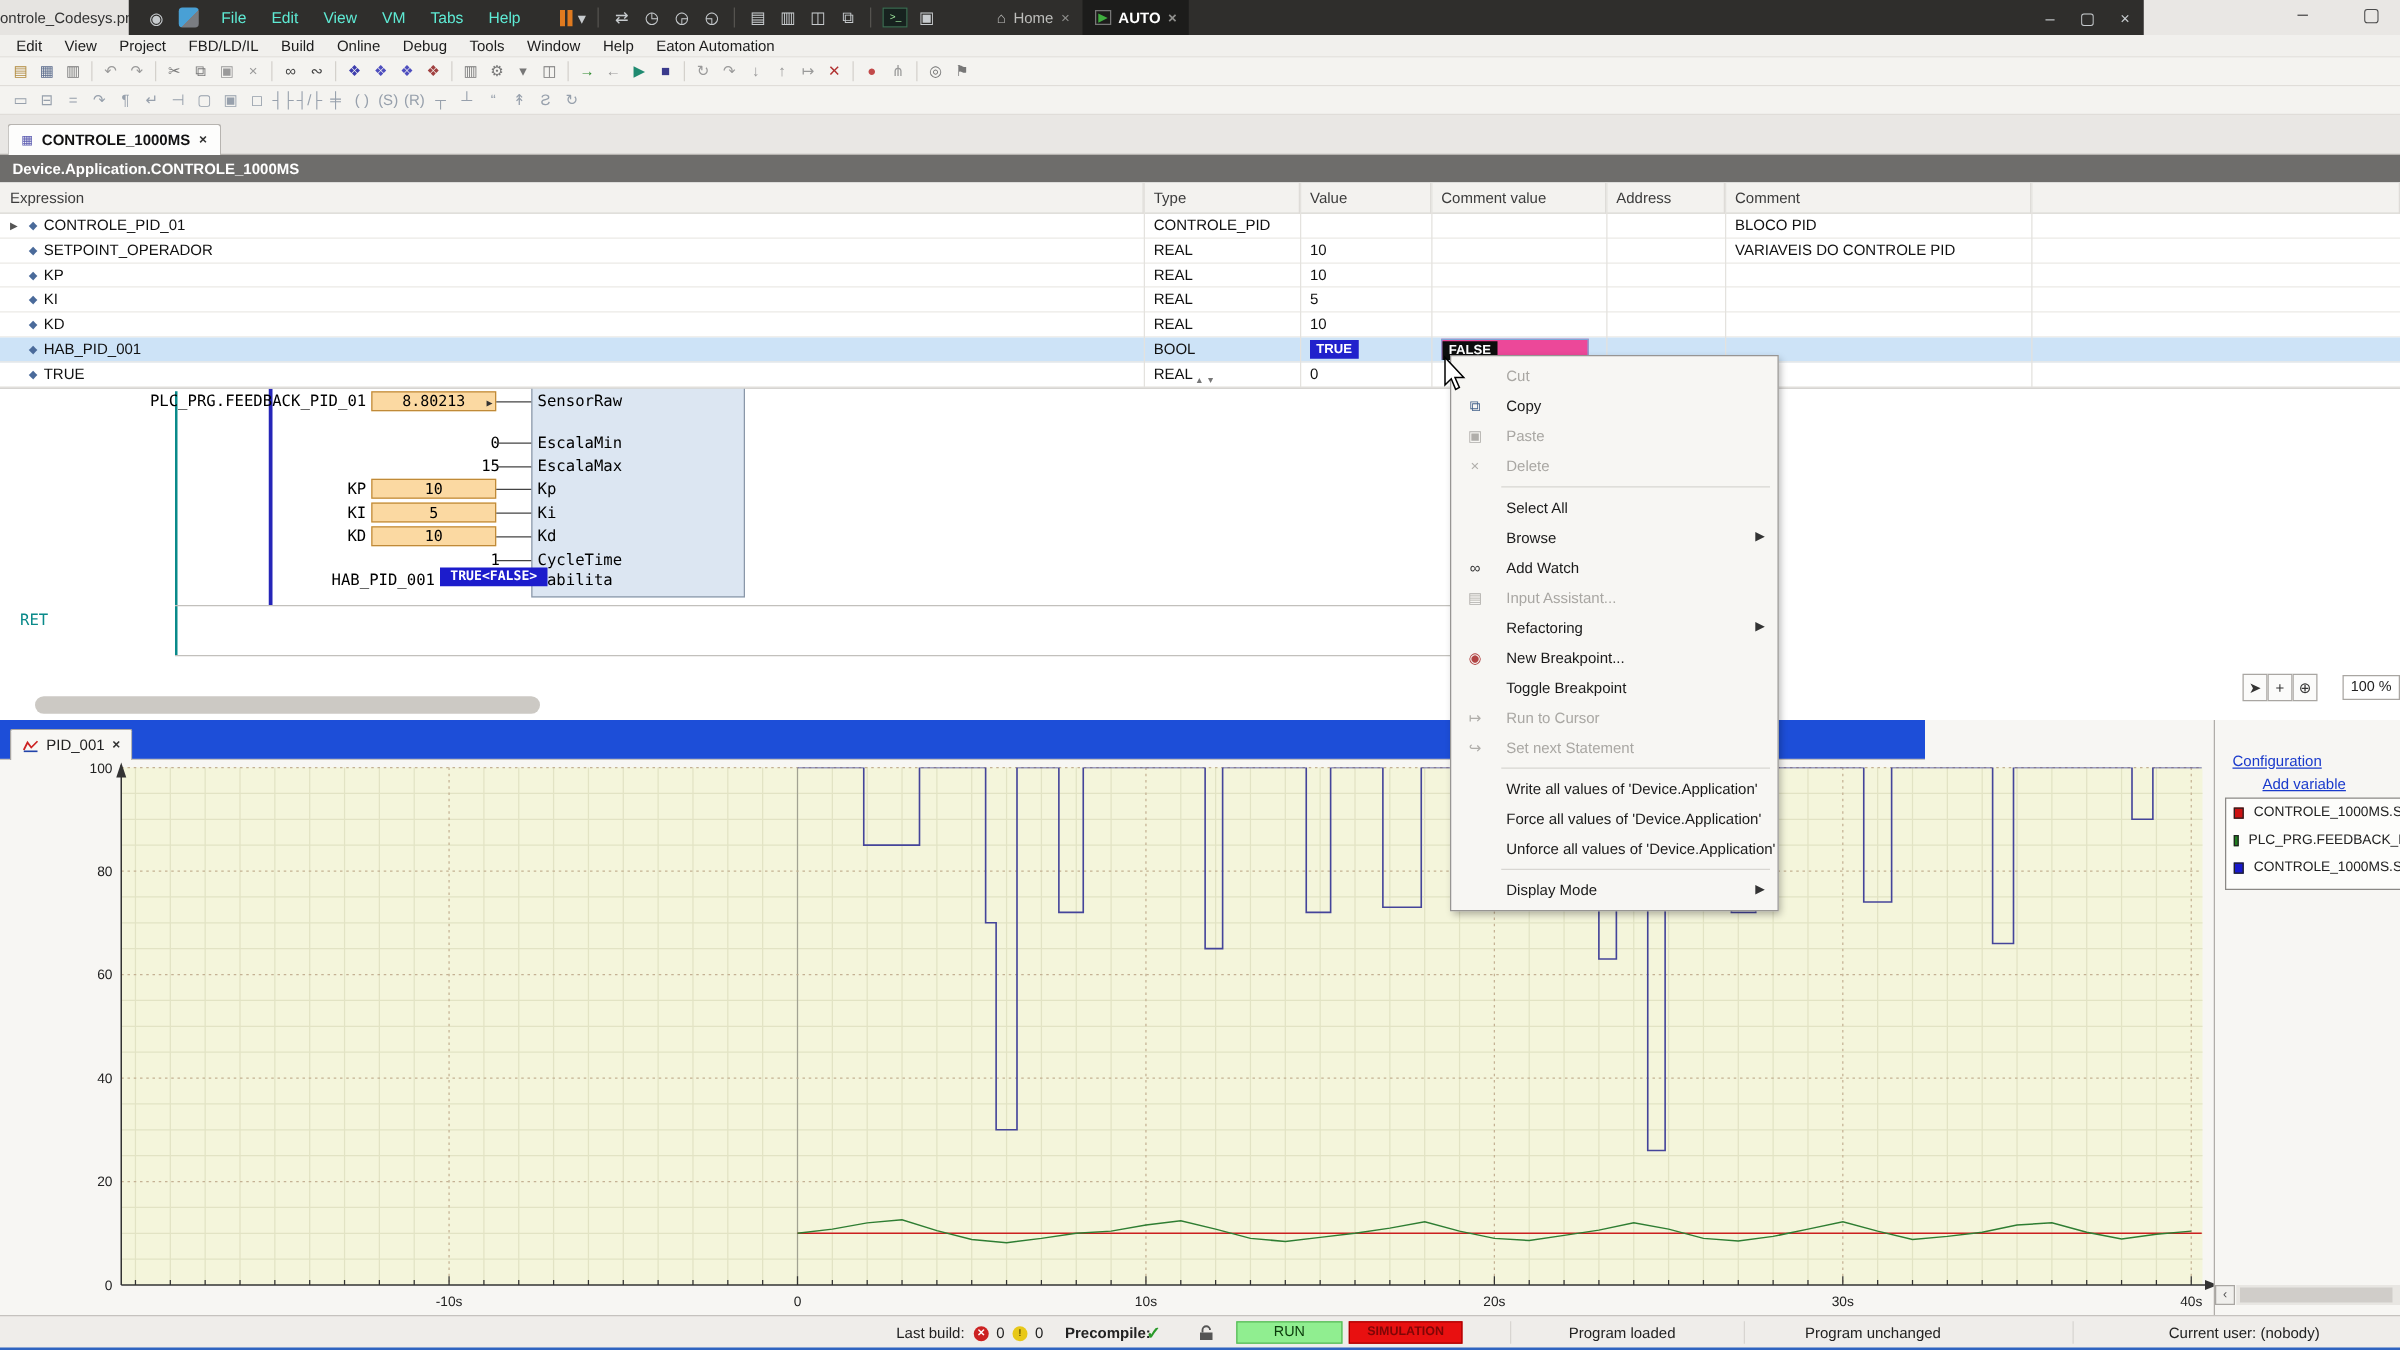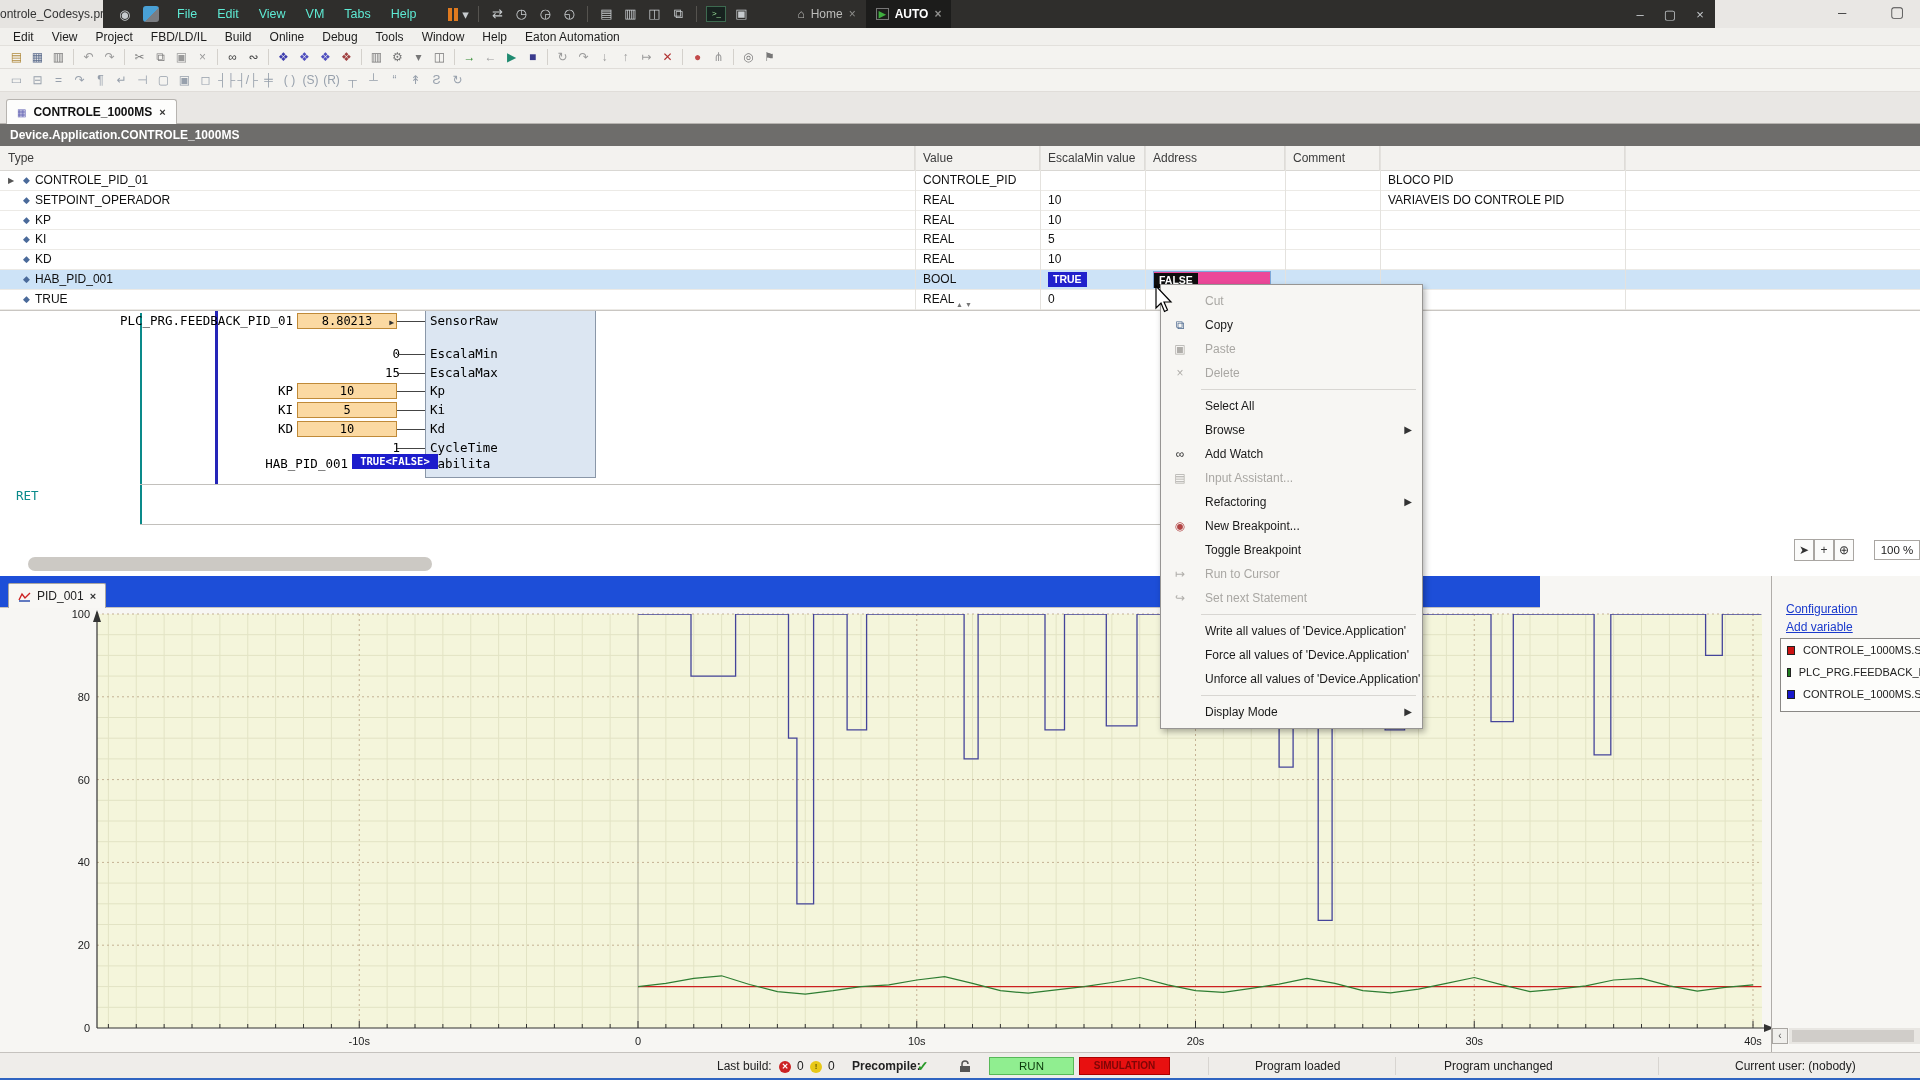--- a/index.html
+++ b/index.html
@@ -286,23 +286,24 @@
   <div id="doc-tab">
     <span style="color:#5b5bb0;font-size:10px;">▦</span>
     <span class="lbl">CONTROLE_1000MS</span>
     <span class="x">×</span>
   </div>
 </div>
 <div id="breadcrumb">Device.Application.CONTROLE_1000MS</div>
 
 <div id="watch">
   <div id="wt-header" class="wt-grid">
+      <div>Expression</div>
       <div>Type</div>
       <div>Value</div>
-      <div>EscalaMin value</div>
+      <div>Comment value</div>
       <div>Address</div>
       <div>Comment</div>
       <div></div>
     </div>
   <div id="wt-body">
       <div class="wt-grid wt-row">
         <div class="wt-expr">
           <span class="wt-expand">▶</span>
           <span class="wt-diamond">◆</span>
           <span>CONTROLE_PID_01</span>
@@ -623,21 +624,21 @@
       </clipPath>
       <g clip-path="url(#pc)">
         <polyline points="638.0,378.6 1761.4,378.6" fill="none" stroke="#cc2020" stroke-width="1.2"></polyline>
         <polyline points="638.0,378.6 665.9,375.3 693.8,370.3 721.6,367.8 749.5,376.5 777.4,383.6 805.3,386.1 833.1,382.7 861.0,378.6 888.9,376.9 916.8,372.0 944.6,368.7 972.5,375.3 1000.4,382.7 1028.3,385.2 1056.1,381.9 1084.0,378.6 1111.9,374.5 1139.8,369.5 1167.6,376.9 1195.5,382.7 1223.4,384.4 1251.3,380.3 1279.1,376.1 1307.0,370.3 1334.9,375.3 1362.8,382.7 1390.6,384.8 1418.5,381.1 1446.4,375.3 1474.3,369.5 1502.1,376.9 1530.0,383.6 1557.9,381.1 1585.8,377.8 1613.6,372.0 1641.5,370.3 1669.4,377.8 1697.3,383.2 1725.1,379.4 1753.0,376.9" fill="none" stroke="#2e7d32" stroke-width="1.2"></polyline>
         <polyline points="638.0,6.0 691.0,6.0 691.0,68.1 735.6,68.1 735.6,6.0 788.5,6.0 788.5,130.2 796.9,130.2 796.9,295.8 813.6,295.8 813.6,6.0 847.1,6.0 847.1,121.9 866.6,121.9 866.6,6.0 964.1,6.0 964.1,150.9 978.1,150.9 978.1,6.0 1045.0,6.0 1045.0,121.9 1064.5,121.9 1064.5,6.0 1106.3,6.0 1106.3,117.8 1137.0,117.8 1137.0,6.0 1279.1,6.0 1279.1,159.2 1293.1,159.2 1293.1,6.0 1318.2,6.0 1318.2,312.4 1332.1,312.4 1332.1,6.0 1385.1,6.0 1385.1,121.9 1404.6,121.9 1404.6,6.0 1491.0,6.0 1491.0,113.6 1513.3,113.6 1513.3,6.0 1594.1,6.0 1594.1,146.8 1610.8,146.8 1610.8,6.0 1705.6,6.0 1705.6,47.4 1722.3,47.4 1722.3,6.0 1761.4,6.0 1761.4,6.0" fill="none" stroke="#44449a" stroke-width="1.3"></polyline>
       </g>
     </svg>
   <div id="legend-divider"></div>
   <div id="legend-panel">
     <a class="tr-link" style="top:26px;">Configuration</a>
-    <a class="tr-link" style="top:44px;">Add variable</a>
+    <a class="tr-link" style="top:44px;margin-left:24px;">Add variable</a>
     <div id="legend-box">
         <div class="leg-row">
           <span class="leg-swatch" style="background: rgb(204, 17, 17);"></span>
           <span class="leg-lbl">CONTROLE_1000MS.SE</span>
         </div>
         <div class="leg-row">
           <span class="leg-swatch" style="background: rgb(30, 126, 30);"></span>
           <span class="leg-lbl">PLC_PRG.FEEDBACK_PI</span>
         </div>
         <div class="leg-row">

